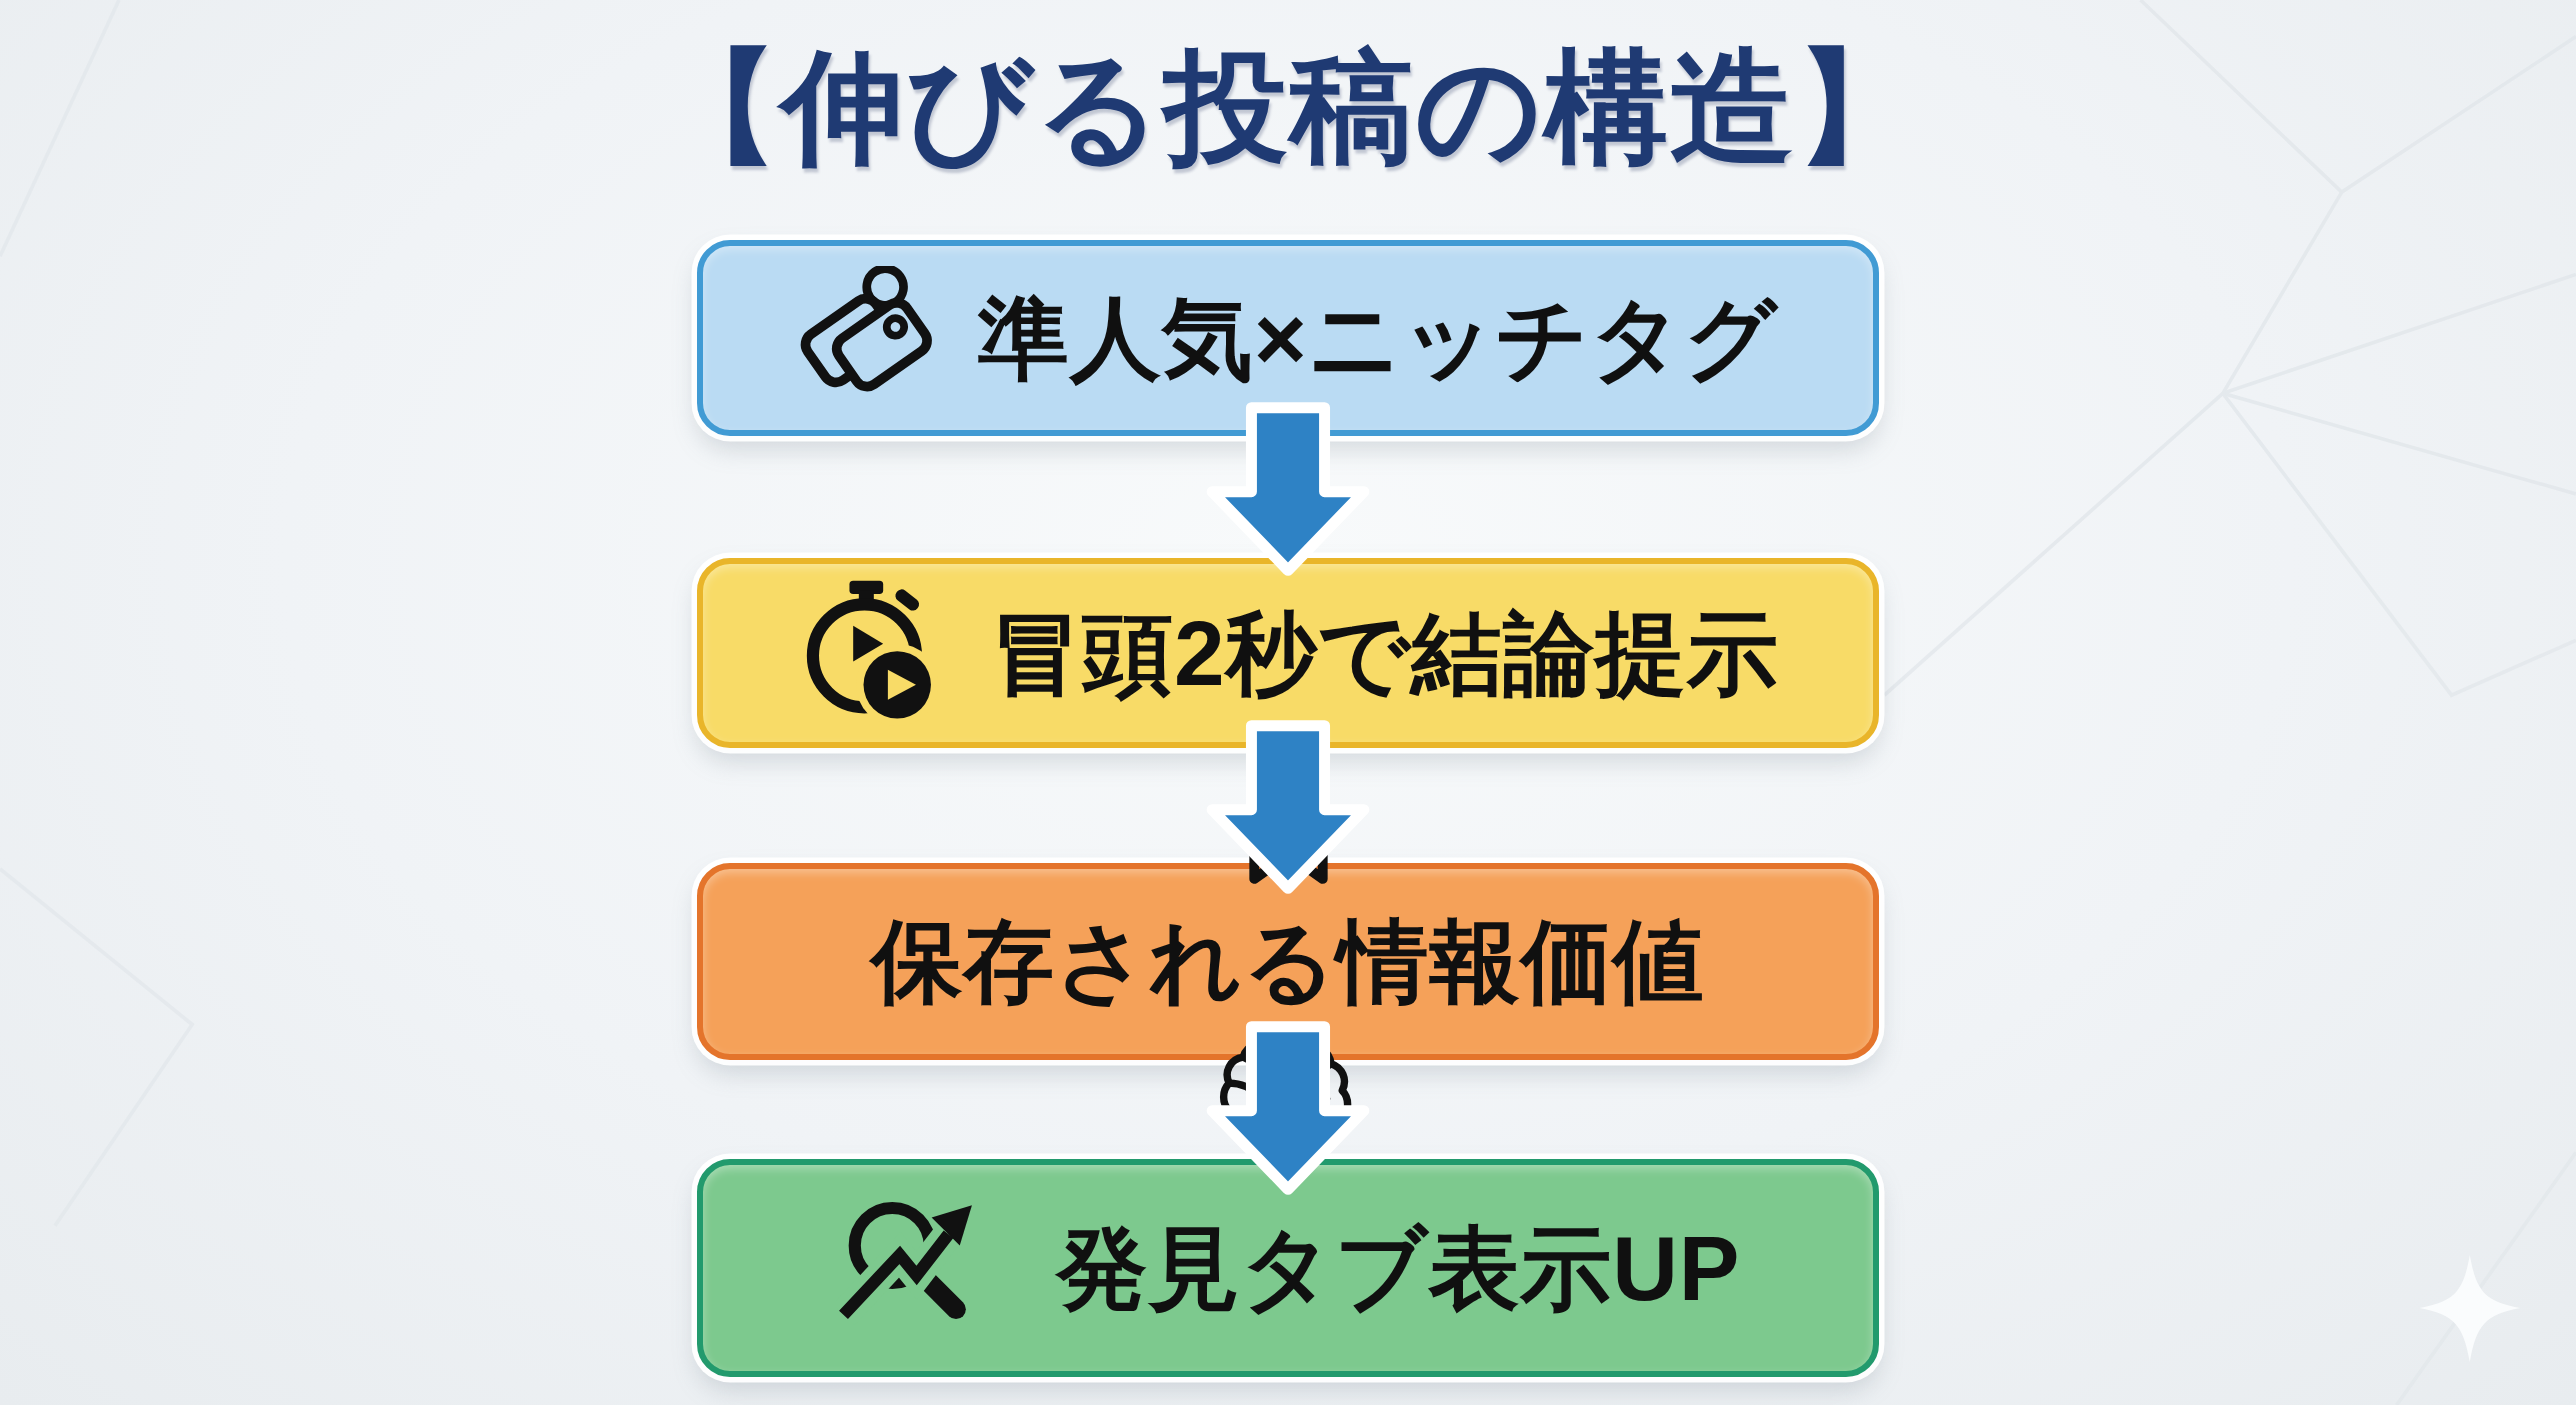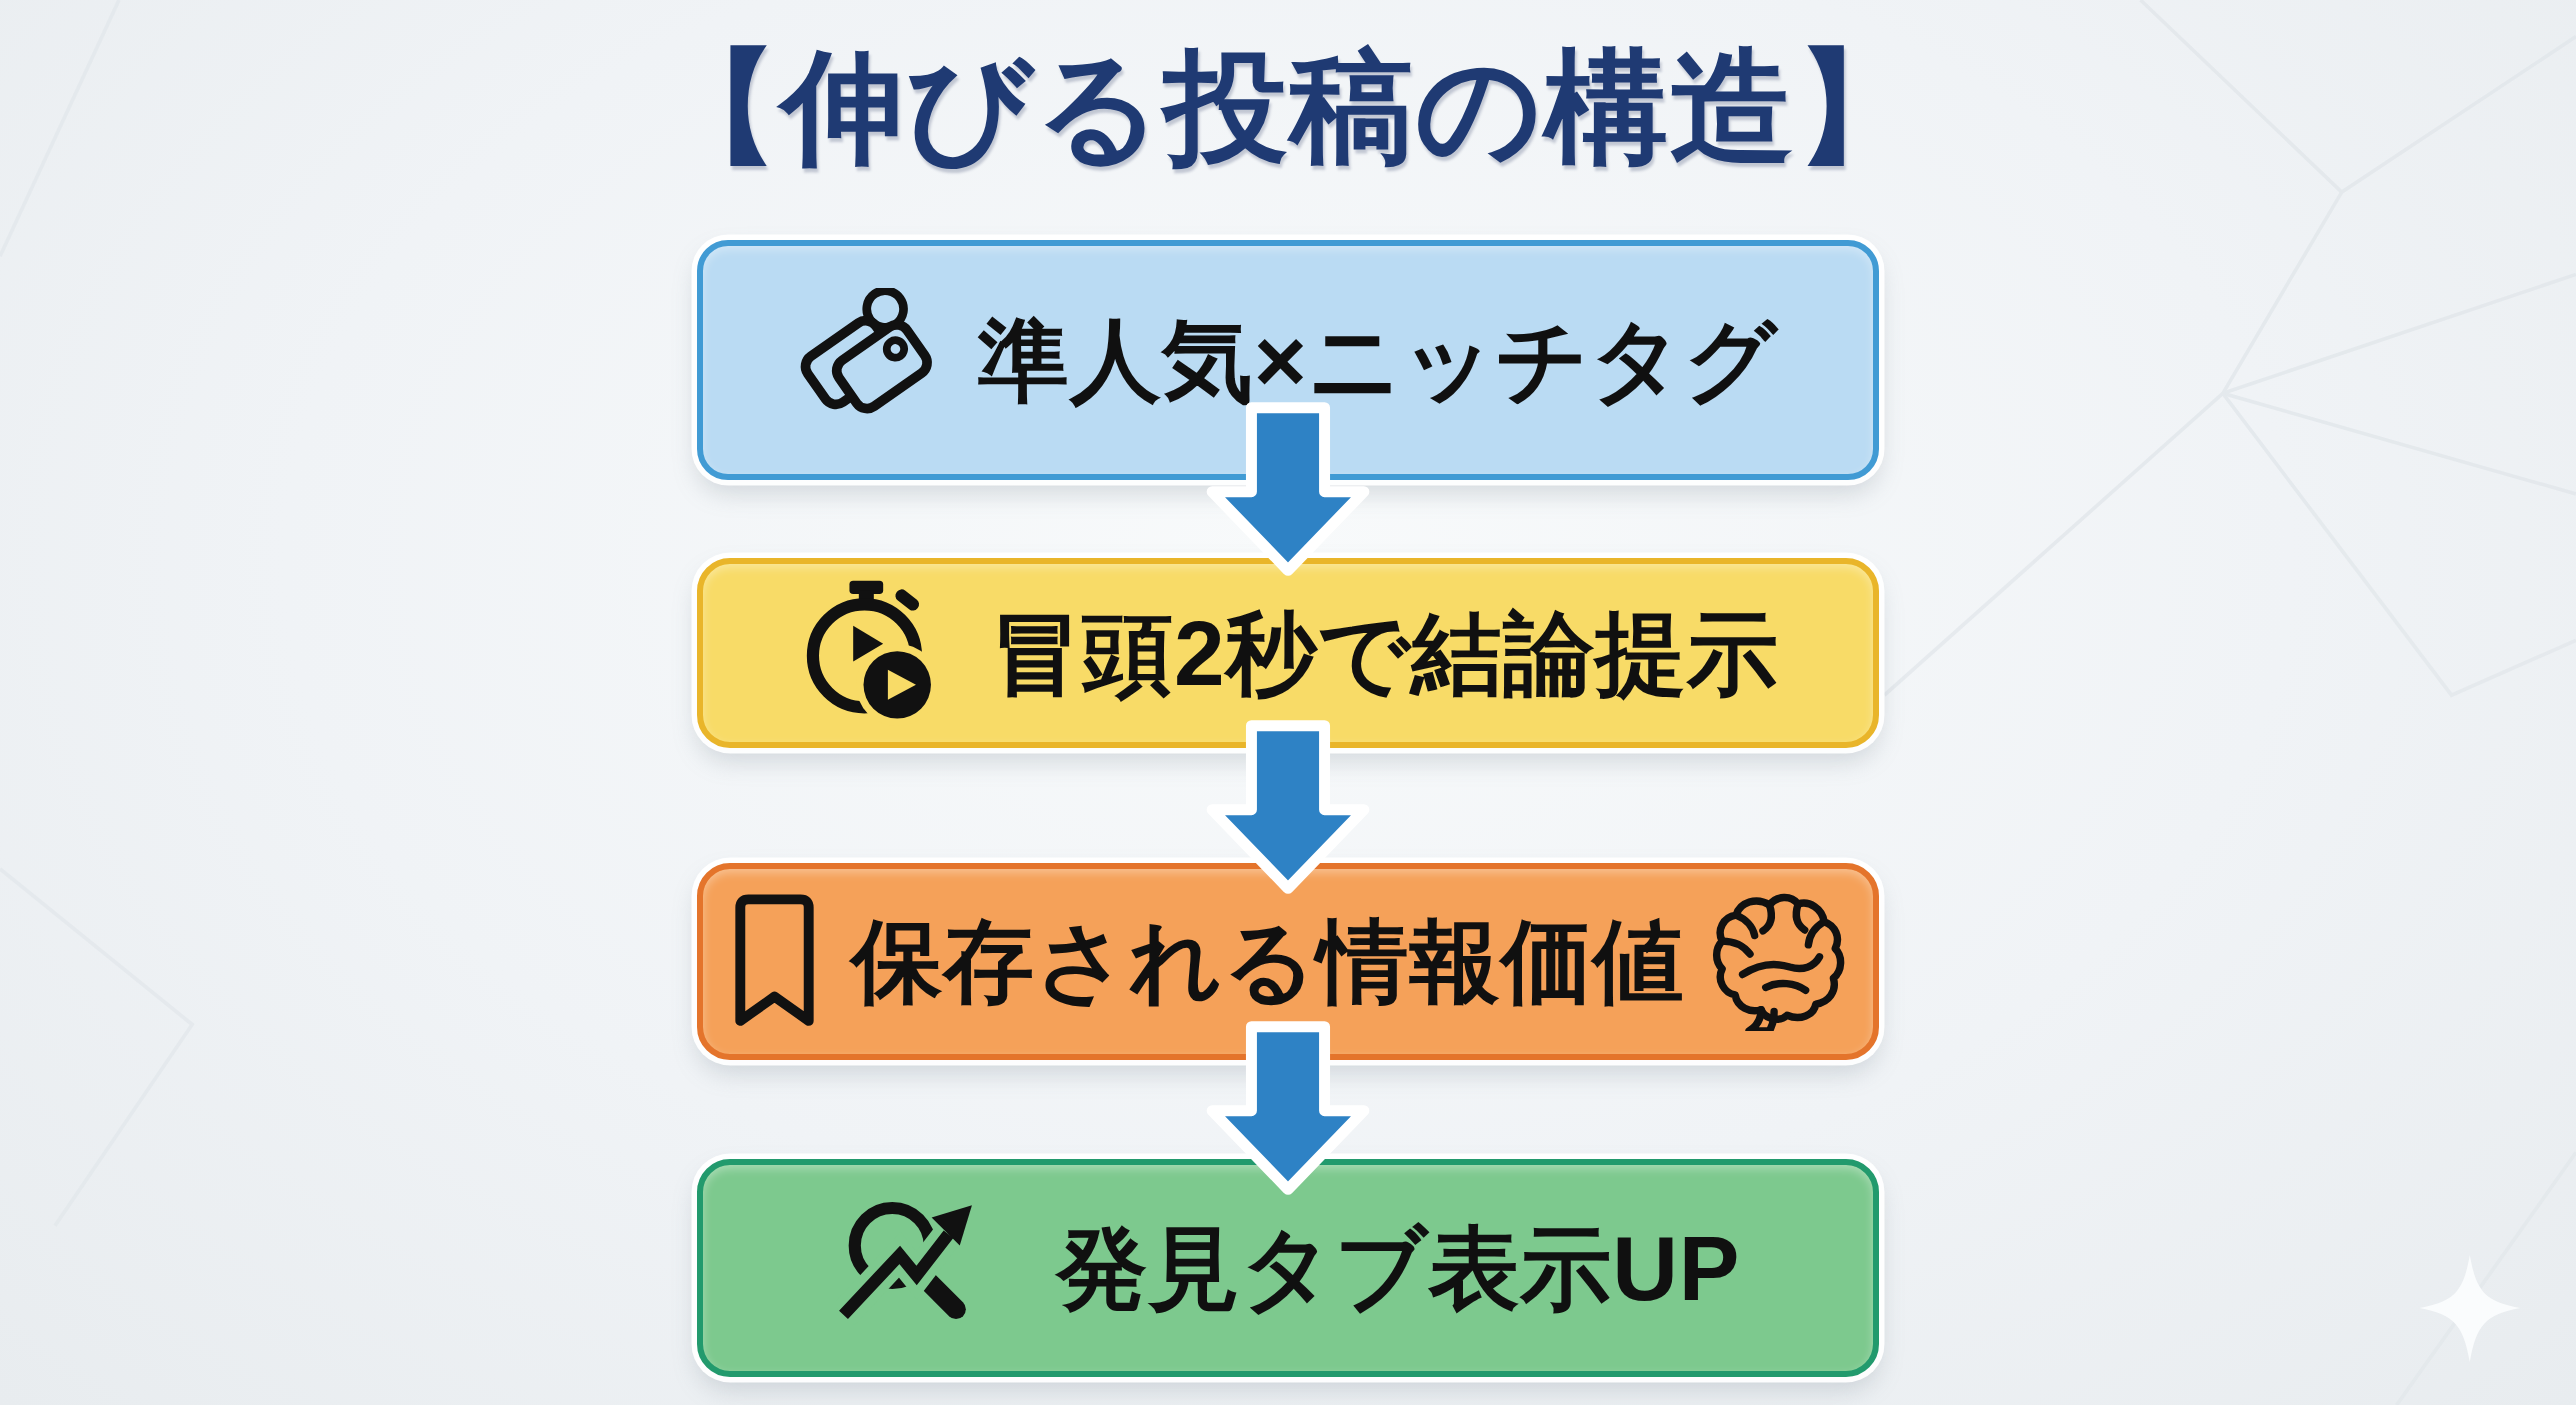--- a/index.html
+++ b/index.html
@@ -25,23 +25,23 @@
     position:absolute;left:calc(50% - 591px);width:1182px;
     box-sizing:border-box;z-index:1;
     display:flex;align-items:center;justify-content:center;gap:35px;
     border-radius:33px;border:6.4px solid;
     box-shadow:0 0 0 5.5px rgba(255,255,255,.95), 0 12.8px 24px rgba(120,132,145,.28),
                inset 0 3.7px 9.1px rgba(255,255,255,.35);
     font-size:91px;font-weight:900;color:#101010;
     white-space:nowrap;
   }
   .step .label{line-height:1;letter-spacing:0.9px;}
-  .step-blue  {top:240px;height:240px;background:#badbf3;border-color:#419bd4;border-radius:31px;}
+  .step-blue  {top:240px;height:196px;background:#badbf3;border-color:#419bd4;}
   .step-yellow{top:558px;height:190px;background:#f8db67;border-color:#e9b52a;gap:45px;}
-  .step-orange{top:863px;height:197px;background:#f5a159;border-color:#e4742b;gap:27.4px;}
+  .step-orange{top:863px;height:197px;background:#f5a159;border-color:#e4742b;gap:27.4px;flex-direction:column;}
   .step-green {top:1159px;height:218px;background:#7dc98e;border-color:#229a6d;gap:71px;}
   .icon{flex:0 0 auto;display:block;}
   .connector{position:absolute;left:calc(50% - 78px);width:156px;height:170px;z-index:3;}
   .connector svg{overflow:visible;display:block;}
   .arrow-1{top:404px;}
   .arrow-2{top:722px;}
   .arrow-3{top:1023px;}
 </style>
 </head>
 <body>

